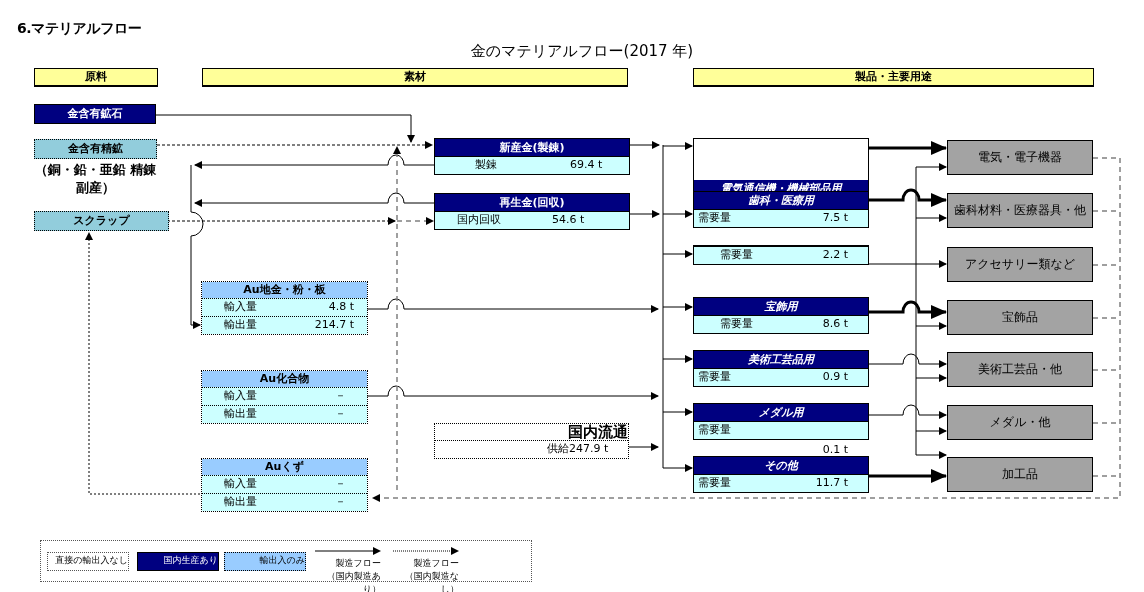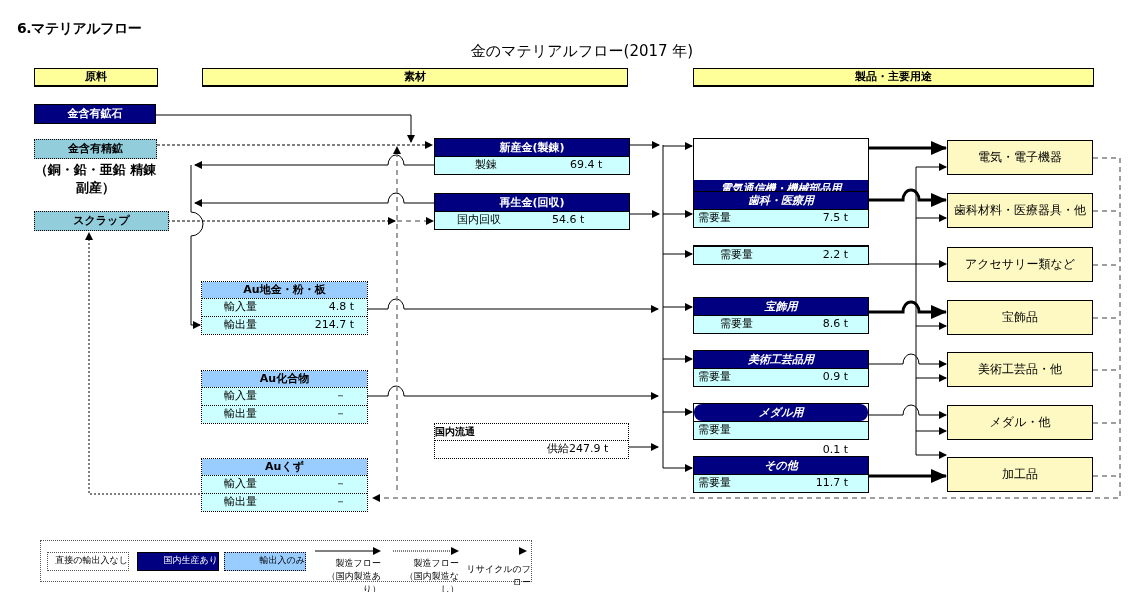--- a/index.html
+++ b/index.html
@@ -13,23 +13,23 @@
   .dark { background:#000080; color:#fff; font-weight:bold; font-size:11px; text-align:center; }
   .dark-box { border:1.5px solid #000; }
   .row { background:#ccffff; border-top:1px solid #000; font-size:11px; display:flex; height:17px; line-height:16px; }
   .row .k { flex:0 0 auto; }
   .row .v { flex:0 0 auto; }
   .raw { background:#92cddc; border:1.5px dotted #000; font-weight:bold; font-size:11px; text-align:center; }
   .trade { border:1.5px dotted #000; }
   .trade .th { background:#99ccff; font-weight:bold; font-size:11px; text-align:center; height:16px; line-height:16px; }
   .trade .tr { background:#ccffff; border-top:1.5px dotted #000; font-size:11px; height:17px; line-height:16px; display:flex; }
   .dom { border:1.5px dotted #000; background:#fff; }
-  .dom .th { font-weight:bold; font-size:10px; text-align:left; height:16px; line-height:16px; }
+  .dom .th { font-weight:bold; font-size:15px; text-align:right; height:16px; line-height:16px; }
   .dom .tr { border-top:1.5px dotted #000; font-size:11px; height:17px; line-height:16px; display:flex; }
-  .prod { background:#fef9c3; border:1.5px solid #000; font-size:12px; text-align:center; height:35px; line-height:33px; }
+  .prod { background:#a3a3a3; border:1.5px solid #000; font-size:12px; text-align:center; height:35px; line-height:33px; }
   .legend { left:40px; top:540px; width:492px; height:42px; border:1.5px dotted #555; }
   .leg-item { position:absolute; font-size:9px; text-align:right; }
   svg#flows { position:absolute; left:0; top:0; }
 </style>
 </head>
 <body>
 
 <svg id="flows" width="1144" height="592">
   <defs>
     <marker id="ah" markerWidth="8" markerHeight="8" refX="7" refY="4" orient="auto" markerUnits="userSpaceOnUse">
@@ -206,21 +206,21 @@
       </div>
     </div>
     <div class="abs dark-box" style="left: 693px; top: 350px; width: 176px;">
       <div class="dark" style="height:17px;line-height:17px;font-style:italic;">美術工芸品用</div>
       <div class="row">
         <span class="k" style="padding-left:4px;width:110px;">需要量</span>
         <span class="v" style="width:40px;text-align:right;">0.9 t</span>
       </div>
     </div>
     <div class="abs dark-box" style="left: 693px; top: 403px; width: 176px;">
-      <div class="dark" style="height:17px;line-height:17px;font-style:italic;border-radius:8px;">メダル用</div>
+      <div class="dark" style="height:17px;line-height:17px;font-style:italic;">メダル用</div>
       <div class="row">
         <span class="k" style="padding-left:4px;width:110px;">需要量</span>
         <span class="v" style="width:40px;text-align:right;margin-top:20px;">0.1 t</span>
       </div>
     </div>
     <div class="abs dark-box" style="left: 693px; top: 456px; width: 176px;">
       <div class="dark" style="height:17px;line-height:17px;font-style:italic;">その他</div>
       <div class="row">
         <span class="k" style="padding-left:4px;width:110px;">需要量</span>
         <span class="v" style="width:40px;text-align:right;">11.7 t</span>
@@ -251,19 +251,13 @@
     <div>（国内製造あり）</div>
   </div>
   <div class="leg-item" style="left:348px;top:6px;width:70px;">
     <svg width="66" height="8">
         <path d="M0,4 H60" stroke="#000" stroke-dasharray="1,1"></path>
         <path d="M58,0 L66,4 L58,8 z"></path>
       </svg>
     <div>製造フロー</div>
     <div>（国内製造なし）</div>
   </div>
-  <div class="leg-item" style="left:418px;top:6px;width:72px;">
-    <svg width="66" height="8">
-        <path d="M54,0 L62,4 L54,8 z"></path>
-      </svg>
-    <div style="margin-top:6px;">リサイクルのフロー</div>
-  </div>
 </div>
 
 </body></html>

